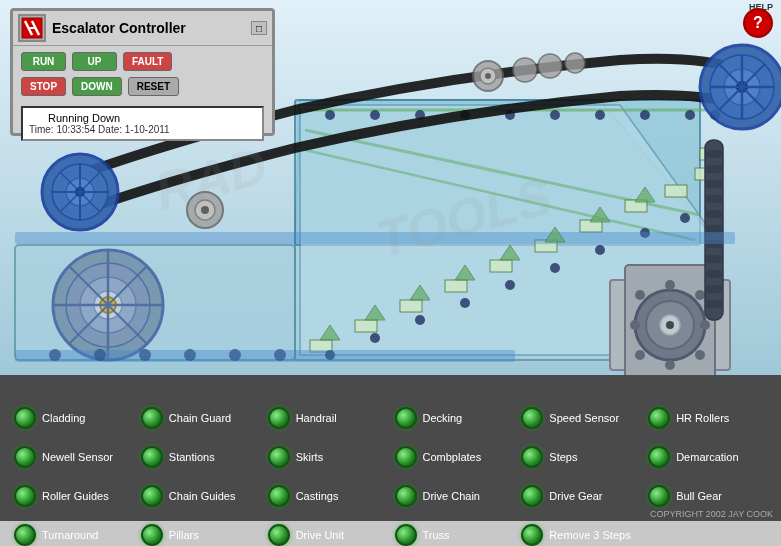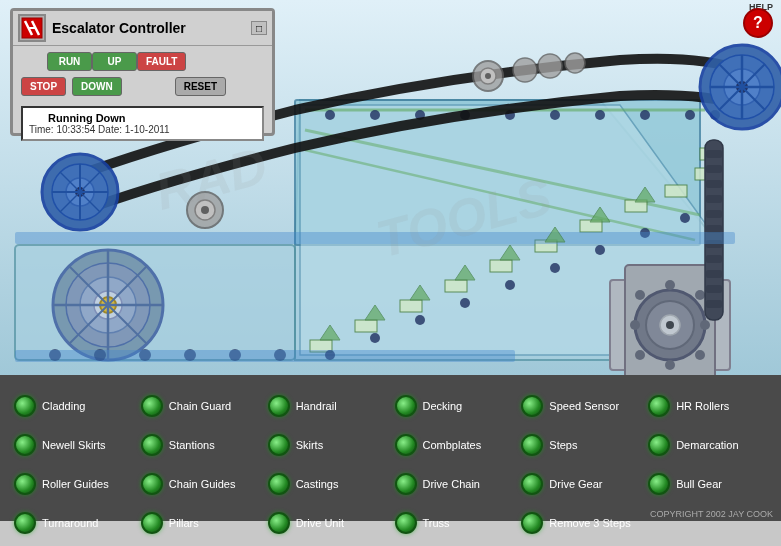--- a/index.html
+++ b/index.html
@@ -77,21 +77,21 @@
       display: flex;
       align-items: center;
       justify-content: center;
       font-size: 10px;
       cursor: pointer;
     }
 
     #panel-buttons-row1 {
       display: flex;
       padding: 6px 8px 3px 8px;
-      margin-left: 26px;
+      gap: 6px;
     }
 
     #panel-buttons-row2 {
       display: flex;
       padding: 3px 0 6px 8px;
       gap: 6px;
     }
 
     .ctrl-btn {
       padding: 3px 8px;
@@ -102,31 +102,31 @@
       cursor: pointer;
       min-width: 45px;
       text-align: center;
     }
 
     .btn-run { background: #4a9a4a; color: white; }
     .btn-up { background: #4a9a4a; color: white; }
     .btn-fault { background: #cc4444; color: white; }
     .btn-stop { background: #cc4444; color: white; }
     .btn-down { background: #4a9a4a; color: white; }
-    .btn-reset { background: #aaaaaa; color: black; margin-left: 47px; }
+    .btn-reset { background: #aaaaaa; color: black; }
 
     #status-display {
       margin: 4px 8px;
       background: white;
       border: 2px inset #888;
       padding: 4px 6px;
       font-size: 11px;
     }
 
-    #status-text { font-weight: bold; color: #000; padding-left: 19px; }
+    #status-text { font-weight: normal; color: #000; padding-left: 19px; }
     #status-time { color: #333; font-size: 10px; }
 
     
     #help-btn {
       position: absolute;
       top: 8px;
       right: 8px;
       width: 30px;
       height: 30px;
       background: #cc0000;
@@ -141,21 +141,21 @@
       cursor: pointer;
       z-index: 10;
     }
 
     
     #bottom-panel {
       width: 781px;
       height: 146px;
       background: #4a4a4a;
       position: relative;
-      padding: 12px 10px;
+      padding: 24px 10px;
     }
 
     #controls-grid {
       display: grid;
       grid-template-columns: repeat(6, 1fr);
       grid-template-rows: repeat(4, 1fr);
       gap: 0;
       height: 155px;
     }
 
@@ -434,21 +434,21 @@
       <div class="ctrl-item">
         <div class="ctrl-indicator"></div>
         <span class="ctrl-label">Speed Sensor</span>
       </div>
       <div class="ctrl-item">
         <div class="ctrl-indicator"></div>
         <span class="ctrl-label">HR Rollers</span>
       </div>
       <div class="ctrl-item">
         <div class="ctrl-indicator"></div>
-        <span class="ctrl-label">Newell Skirts</span>
+        <span class="ctrl-label">Newell Sensor</span>
       </div>
       <div class="ctrl-item">
         <div class="ctrl-indicator"></div>
         <span class="ctrl-label">Stantions</span>
       </div>
       <div class="ctrl-item">
         <div class="ctrl-indicator"></div>
         <span class="ctrl-label">Skirts</span>
       </div>
       <div class="ctrl-item">

